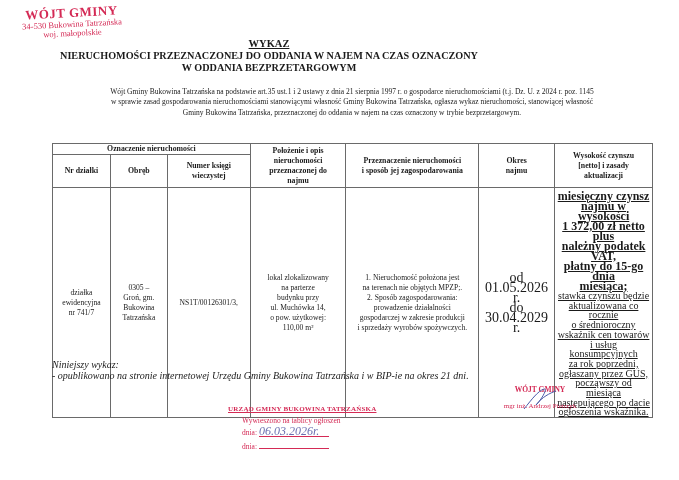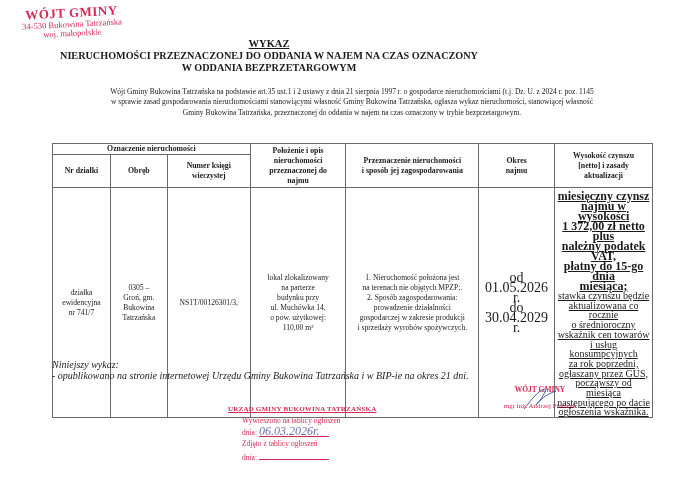--- a/index.html
+++ b/index.html
@@ -153,21 +153,20 @@
   <div>- opublikowano na stronie internetowej Urzędu Gminy Bukowina Tatrzańska i w BIP-ie na okres 21 dni.</div>
 </div>
 
 <div class="abs stamp-bottom">
   <div class="hd">URZĄD GMINY BUKOWINA TATRZAŃSKA</div>
   <div class="ln">Wywieszono na tablicy ogłoszeń</div>
   <div class="ln">
     <span>dnia:</span>
     <span class="fill">06.03.2026r.</span>
   </div>
-  <div class="ln">Zdjęto z tablicy ogłoszeń</div>
   <div class="ln">
     <span>dnia:</span>
     <span class="fill"></span>
   </div>
 </div>
 
 <div class="abs sign">
   <div class="s1">WÓJT GMINY</div>
   <svg class="sig-scribble" width="40" height="24" viewBox="0 0 40 24">
     <path d="M4 22 C 12 12, 18 4, 24 2 C 28 1, 22 12, 16 18 C 22 10, 30 6, 36 4" fill="none" stroke="#4a5aa8" stroke-width="1"></path>

